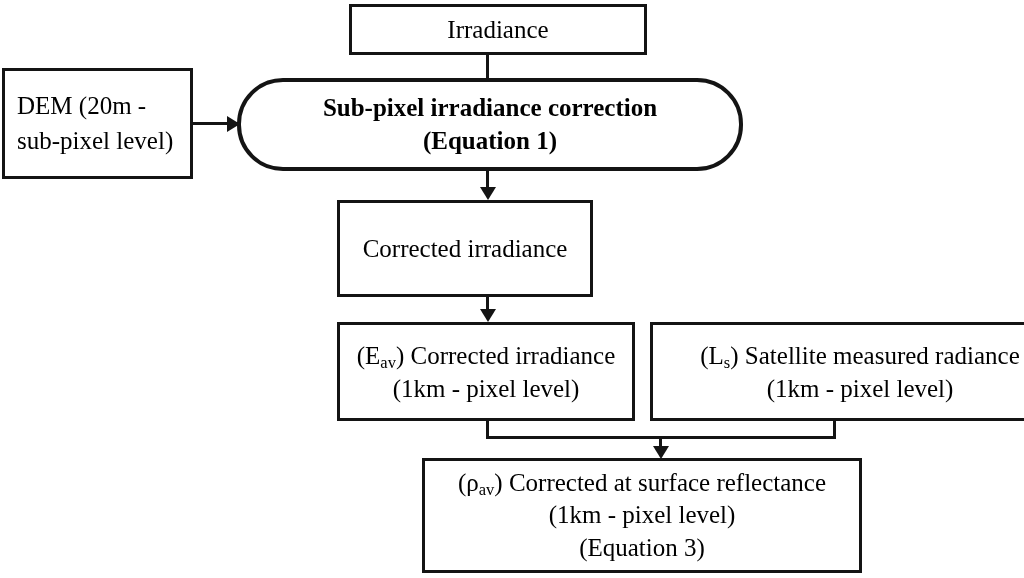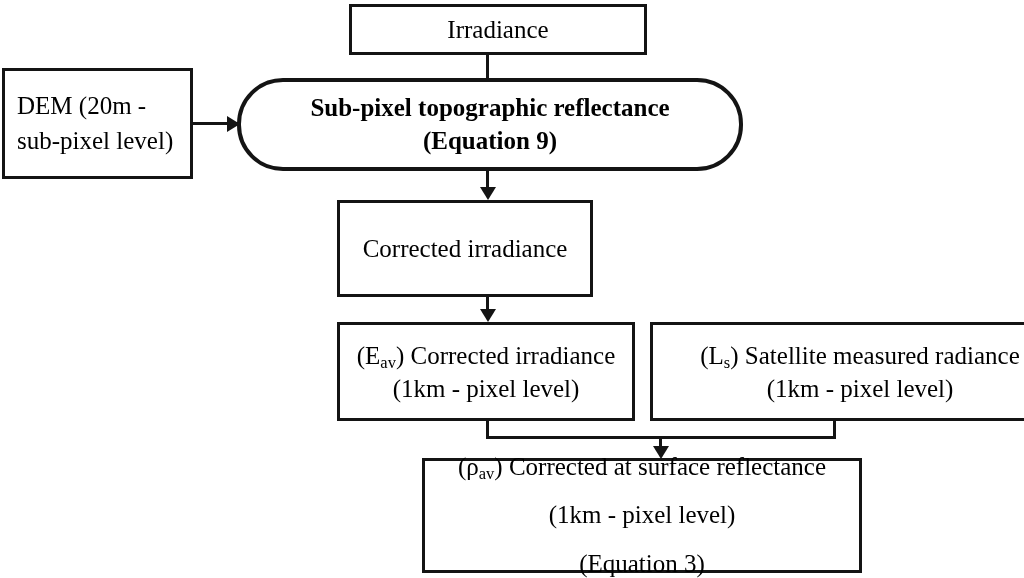--- a/index.html
+++ b/index.html
@@ -63,21 +63,20 @@
   }
   #node-eav .ln { line-height: 1.32; }
   #node-ls {
     left: 650px; top: 322px; width: 420px; height: 99px;
     font-size: 25px;
   }
   #node-ls .ln { line-height: 1.32; }
   #node-rho {
     left: 422px; top: 458px; width: 440px; height: 115px;
     font-size: 25px;
-    gap: 16px;
   }
   #node-rho .ln { line-height: 1.3; }
 
   sub {
     font-size: 0.66em;
     vertical-align: -0.26em;
     line-height: 0;
     margin-top: 28px;
   }
 
@@ -116,22 +115,22 @@
 
   <div class="node" id="node-dem">
     <span class="ln">DEM (20m -</span>
     <span class="ln">sub-pixel level)</span>
   </div>
 
   <div class="edge hline" style="left:193px; top:122px; width:48px;"></div>
   <div class="arrow-right" style="left:227px; top:116px;"></div>
 
   <div class="node" id="node-correction">
-    <span class="ln">Sub-pixel topographic reflectance</span>
-    <span class="ln">(Equation 9)</span>
+    <span class="ln">Sub-pixel irradiance correction</span>
+    <span class="ln">(Equation 1)</span>
   </div>
 
   <div class="edge vline" style="left:486px; top:171px; height:19px;"></div>
   <div class="arrow-down" style="left:480px; top:187px;"></div>
 
   <div class="node" id="node-corrected-irr">
     <span class="ln">Corrected irradiance</span>
   </div>
 
   <div class="edge vline" style="left:486px; top:297px; height:15px;"></div>

